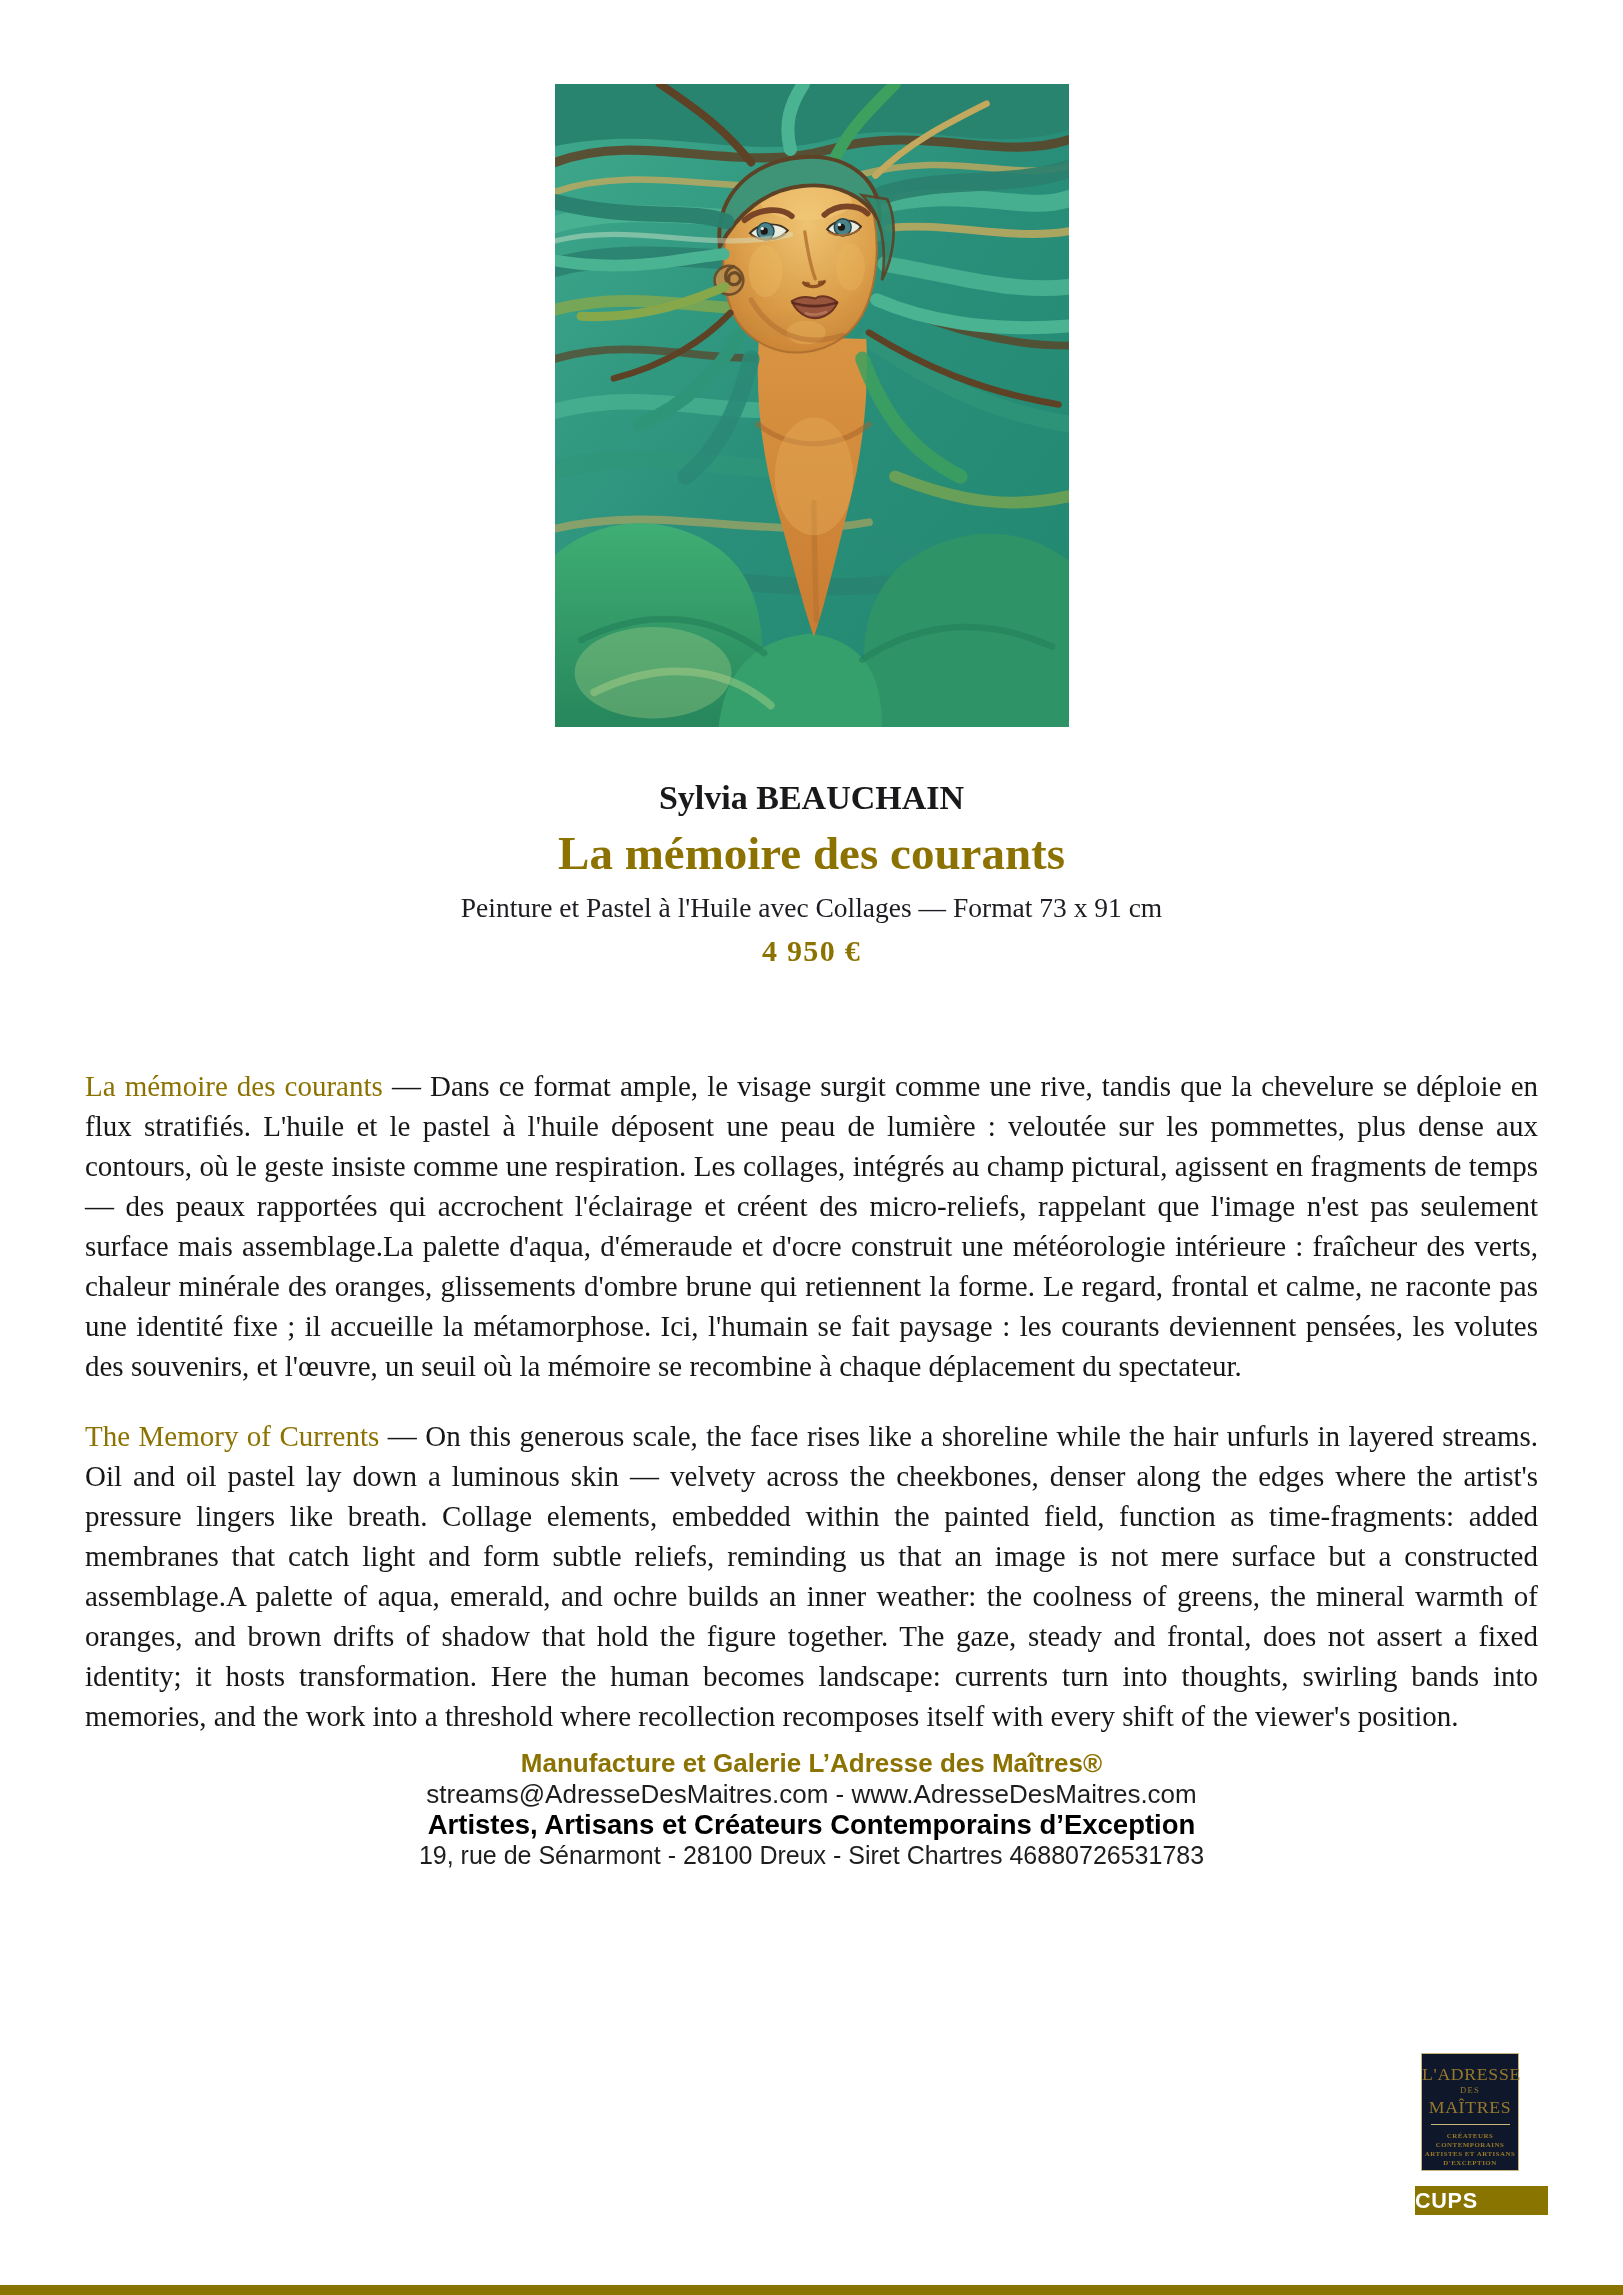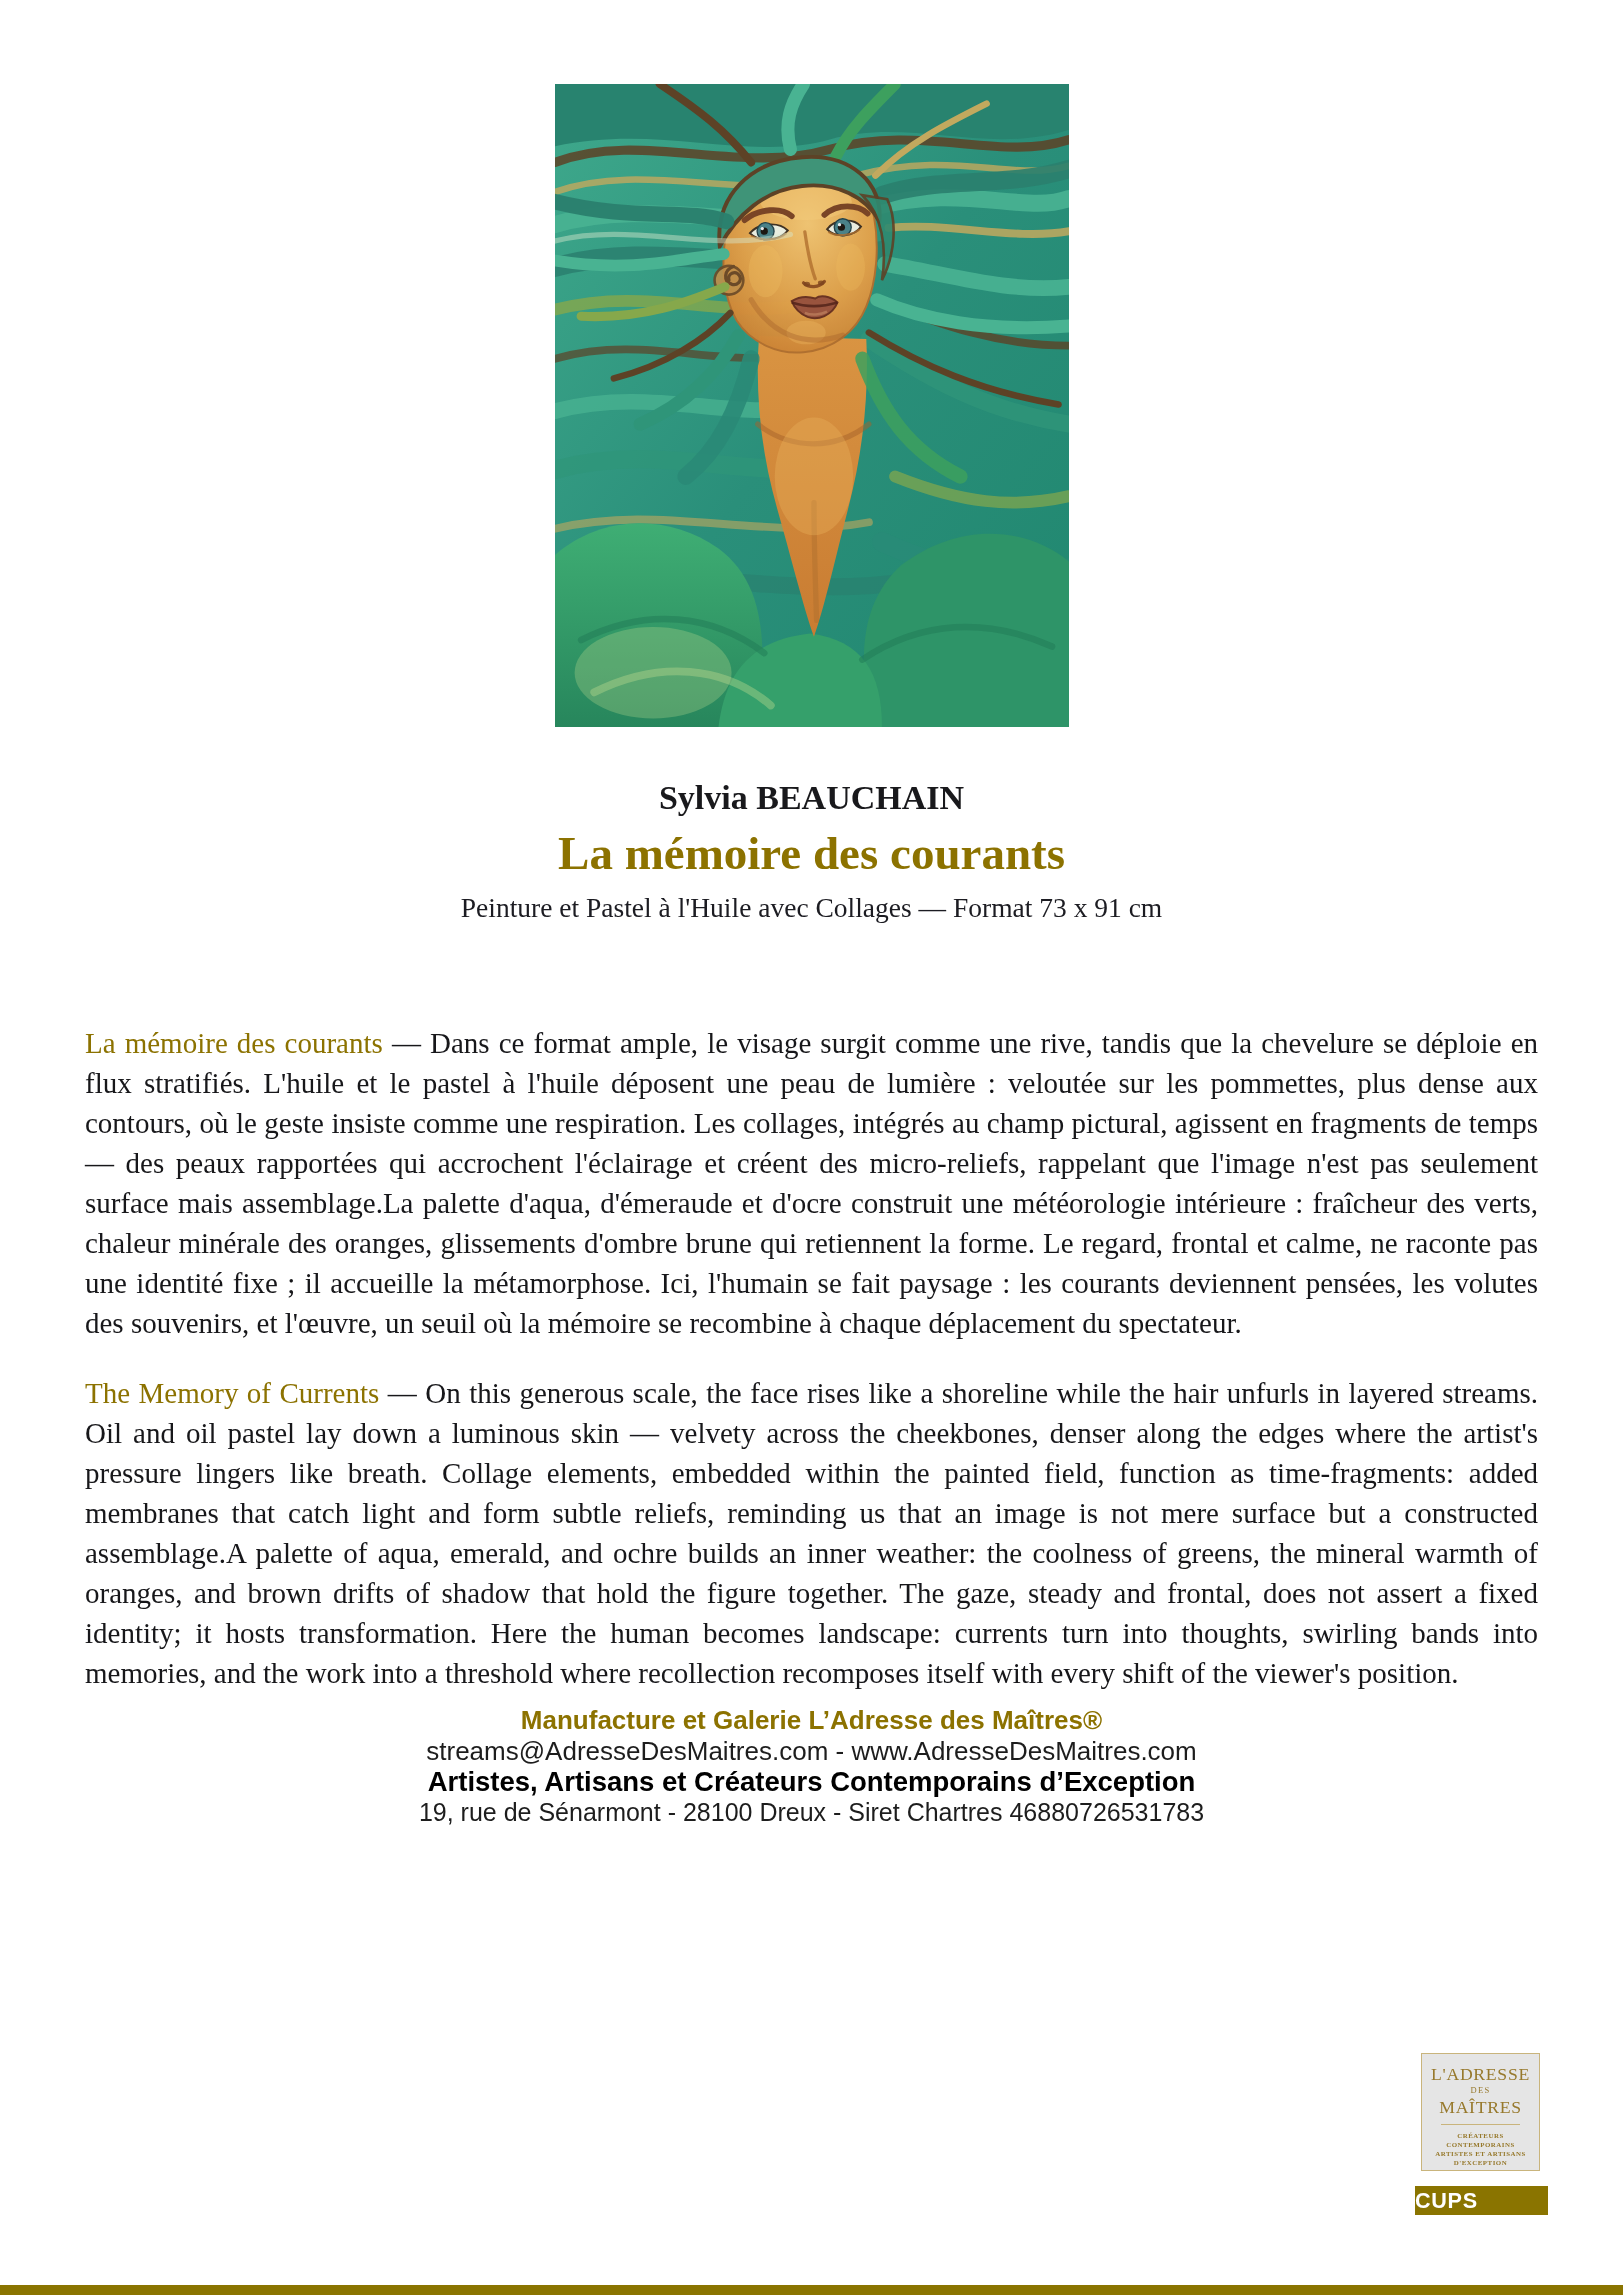--- a/index.html
+++ b/index.html
@@ -25,22 +25,22 @@
   .footer-text{
     position:absolute;left:0;right:0;top:3193;text-align:center;
     font-family:"Liberation Sans",sans-serif;
   }
   .f-gallery{font-size:26px;line-height:31px;font-weight:bold;color:#8c7200;}
   .f-contact{font-size:26px;line-height:30px;color:#1d1d1d;}
   .f-tagline{font-size:27.5px;line-height:31px;font-weight:bold;color:#000000;}
   .f-address{font-size:25px;line-height:30px;color:#1d1d1d;}
   
   .logo-box{
-    position:absolute;left:1421px;top:2053px;width:119px;height:118px;
-    border:1.3px solid #c9b47c;background:#e5e5e5;box-sizing:border-box;
+    position:absolute;left:1421px;top:2053px;width:98px;height:118px;
+    border:1.3px solid #c9b47c;background:#0f172a;box-sizing:border-box;
     text-align:center;color:#97792c;font-family:"Liberation Serif",serif;
   }
   .logo-line1{margin-top:10.5px;font-size:17.7px;line-height:19.6px;letter-spacing:0.7px;}
   .logo-line2{margin-top:2px;font-size:8.5px;line-height:9.8px;letter-spacing:1.3px;}
   .logo-line3{margin-top:2px;font-size:17.7px;line-height:19.6px;letter-spacing:0.7px;}
   .logo-divider{width:79px;height:0;border-top:1.3px solid #c9b47c;margin:6.5px auto 5.9px;}
   .logo-sub{font-size:6.9px;line-height:9.2px;letter-spacing:0.5px;font-weight:bold;}
   
   .cups-badge{
     position:absolute;left:1415px;top:2186px;width:133px;height:29px;
@@ -183,20 +183,21 @@
       <path d="M300,420 C280,500 250,560 200,600" stroke="#2a8a77" stroke-width="26" opacity="0.9"></path>
       <path d="M470,420 C500,500 540,560 620,600" stroke="#3da05e" stroke-width="22" opacity="0.85"></path>
       <path d="M0,240 C120,210 240,260 360,230" stroke="#d8e8cf" stroke-width="8" opacity="0.45"></path>
     </g>
   </svg>
 
   <div class="header">
     <div class="artist">Sylvia BEAUCHAIN</div>
     <h1 class="title">La mémoire des courants</h1>
     <div class="medium">Peinture et Pastel à l'Huile avec Collages — Format 73 x 91 cm</div>
+    <div class="price">4 950 €</div>
   </div>
 
   <div class="descriptions">
     <p><span class="lead">La mémoire des courants</span><span> — </span><span>Dans ce format ample, le visage surgit comme une rive, tandis que la chevelure se déploie en flux stratifiés. L'huile et le pastel à l'huile déposent une peau de lumière : veloutée sur les pommettes, plus dense aux contours, où le geste insiste comme une respiration. Les collages, intégrés au champ pictural, agissent en fragments de temps — des peaux rapportées qui accrochent l'éclairage et créent des micro-reliefs, rappelant que l'image n'est pas seulement surface mais assemblage.La palette d'aqua, d'émeraude et d'ocre construit une météorologie intérieure : fraîcheur des verts, chaleur minérale des oranges, glissements d'ombre brune qui retiennent la forme. Le regard, frontal et calme, ne raconte pas une identité fixe ; il accueille la métamorphose. Ici, l'humain se fait paysage : les courants deviennent pensées, les volutes des souvenirs, et l'œuvre, un seuil où la mémoire se recombine à chaque déplacement du spectateur.</span></p>
     <p><span class="lead">The Memory of Currents</span><span> — </span><span>On this generous scale, the face rises like a shoreline while the hair unfurls in layered streams. Oil and oil pastel lay down a luminous skin — velvety across the cheekbones, denser along the edges where the artist's pressure lingers like breath. Collage elements, embedded within the painted field, function as time-fragments: added membranes that catch light and form subtle reliefs, reminding us that an image is not mere surface but a constructed assemblage.A palette of aqua, emerald, and ochre builds an inner weather: the coolness of greens, the mineral warmth of oranges, and brown drifts of shadow that hold the figure together. The gaze, steady and frontal, does not assert a fixed identity; it hosts transformation. Here the human becomes landscape: currents turn into thoughts, swirling bands into memories, and the work into a threshold where recollection recomposes itself with every shift of the viewer's position.</span></p>
   </div>
 
   <div class="footer-text">
     <div class="f-gallery">Manufacture et Galerie L’Adresse des Maîtres®</div>
     <div class="f-contact">streams@AdresseDesMaitres.com - www.AdresseDesMaitres.com</div>

